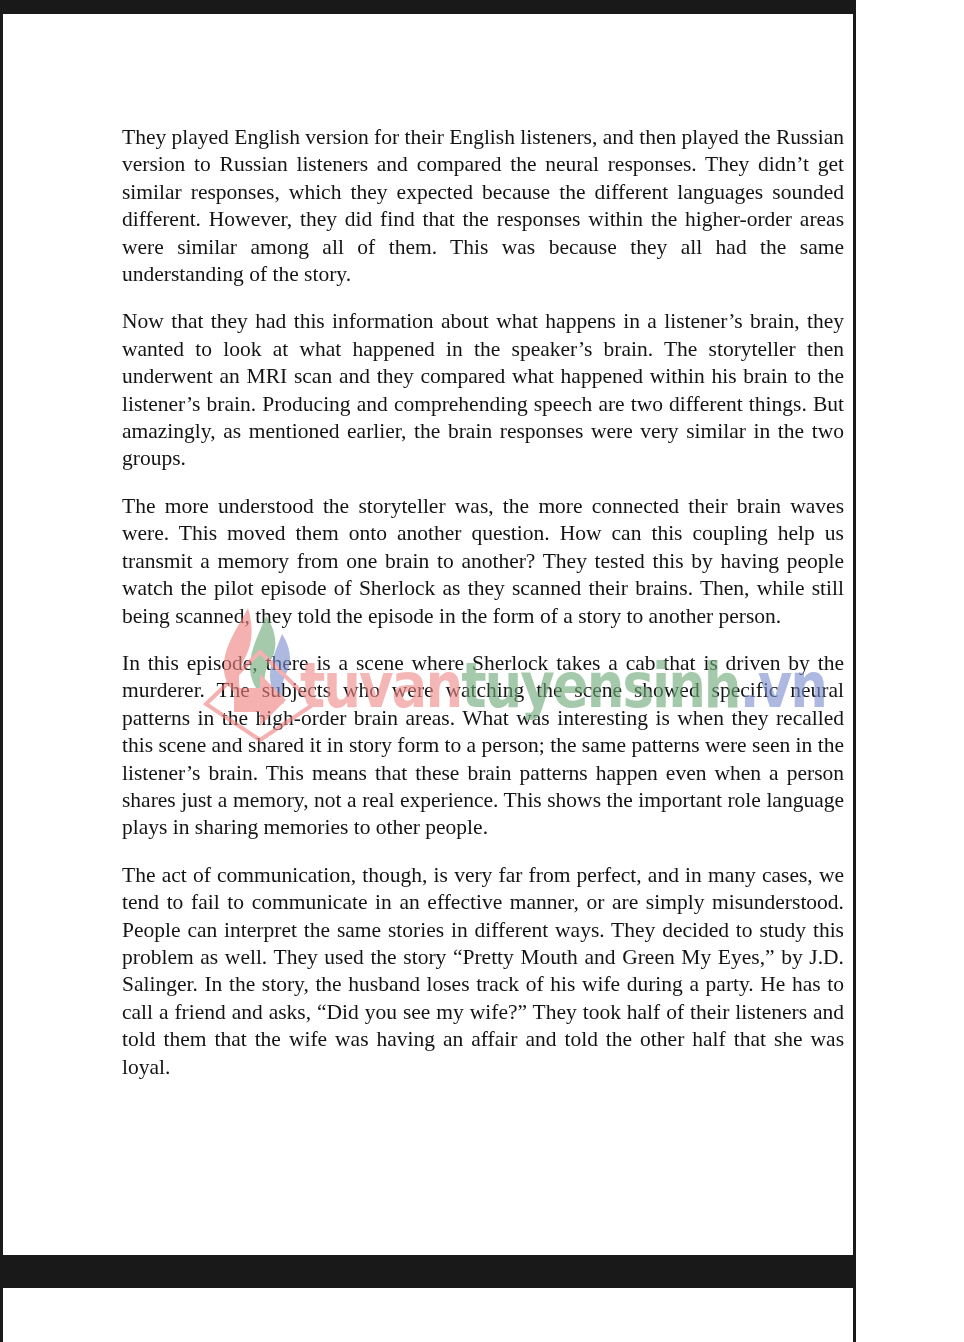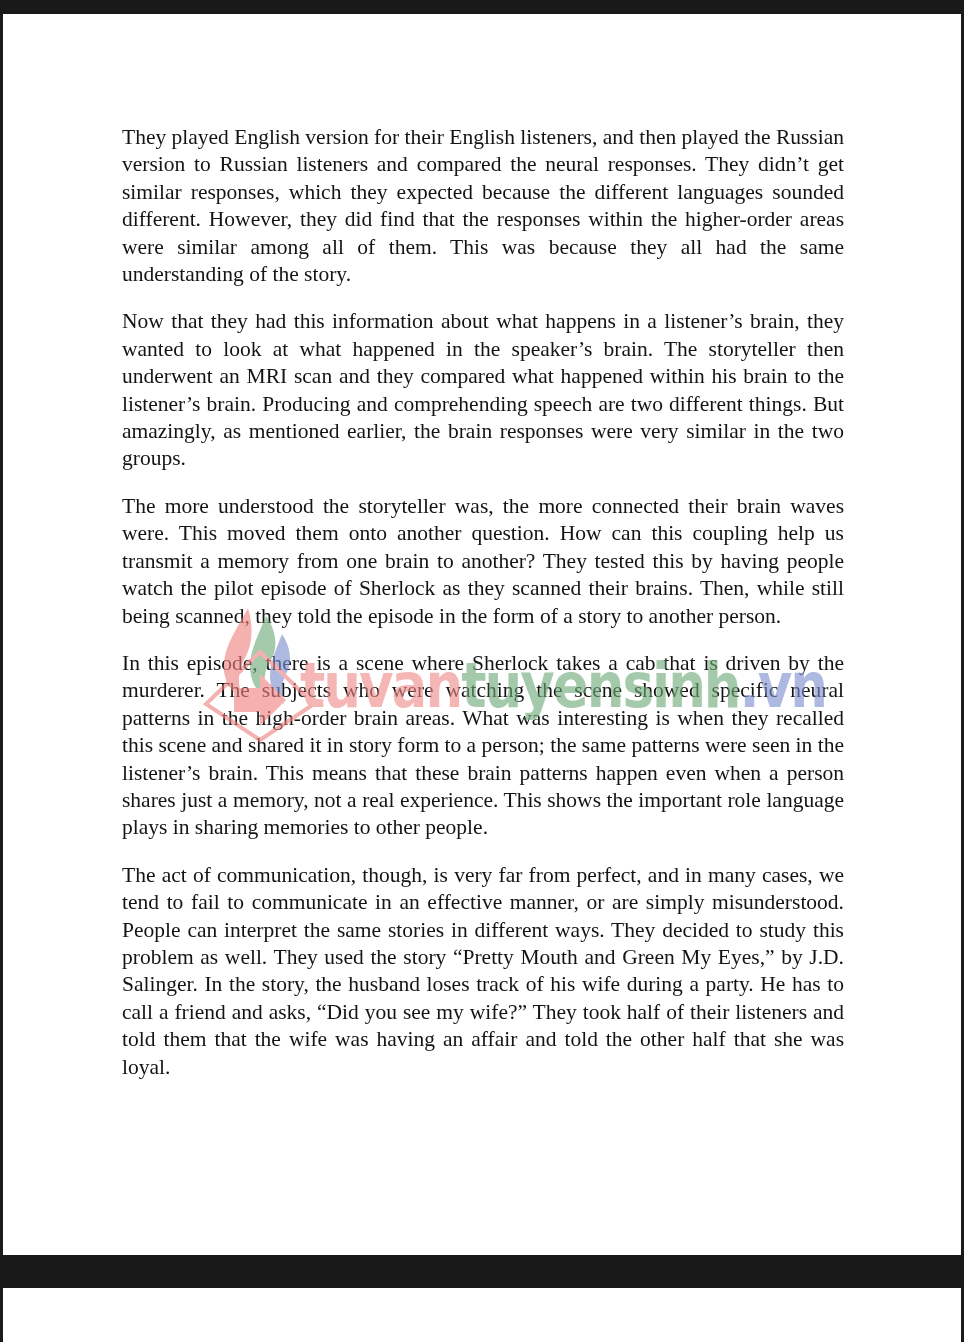--- a/index.html
+++ b/index.html
@@ -3,21 +3,21 @@
 <meta charset="utf-8">
 <title>Document Page</title>
 <style>
   html, body {
     margin: 0;
     padding: 0;
     background: #ffffff;
   }
   .page {
     position: relative;
-    width: 964px;
+    width: 856px;
     height: 1342px;
     background: #ffffff;
     overflow: hidden;
     box-sizing: border-box;
   }
   
   .band-top {
     position: absolute;
     left: 0; top: 0;
     width: 964px;

